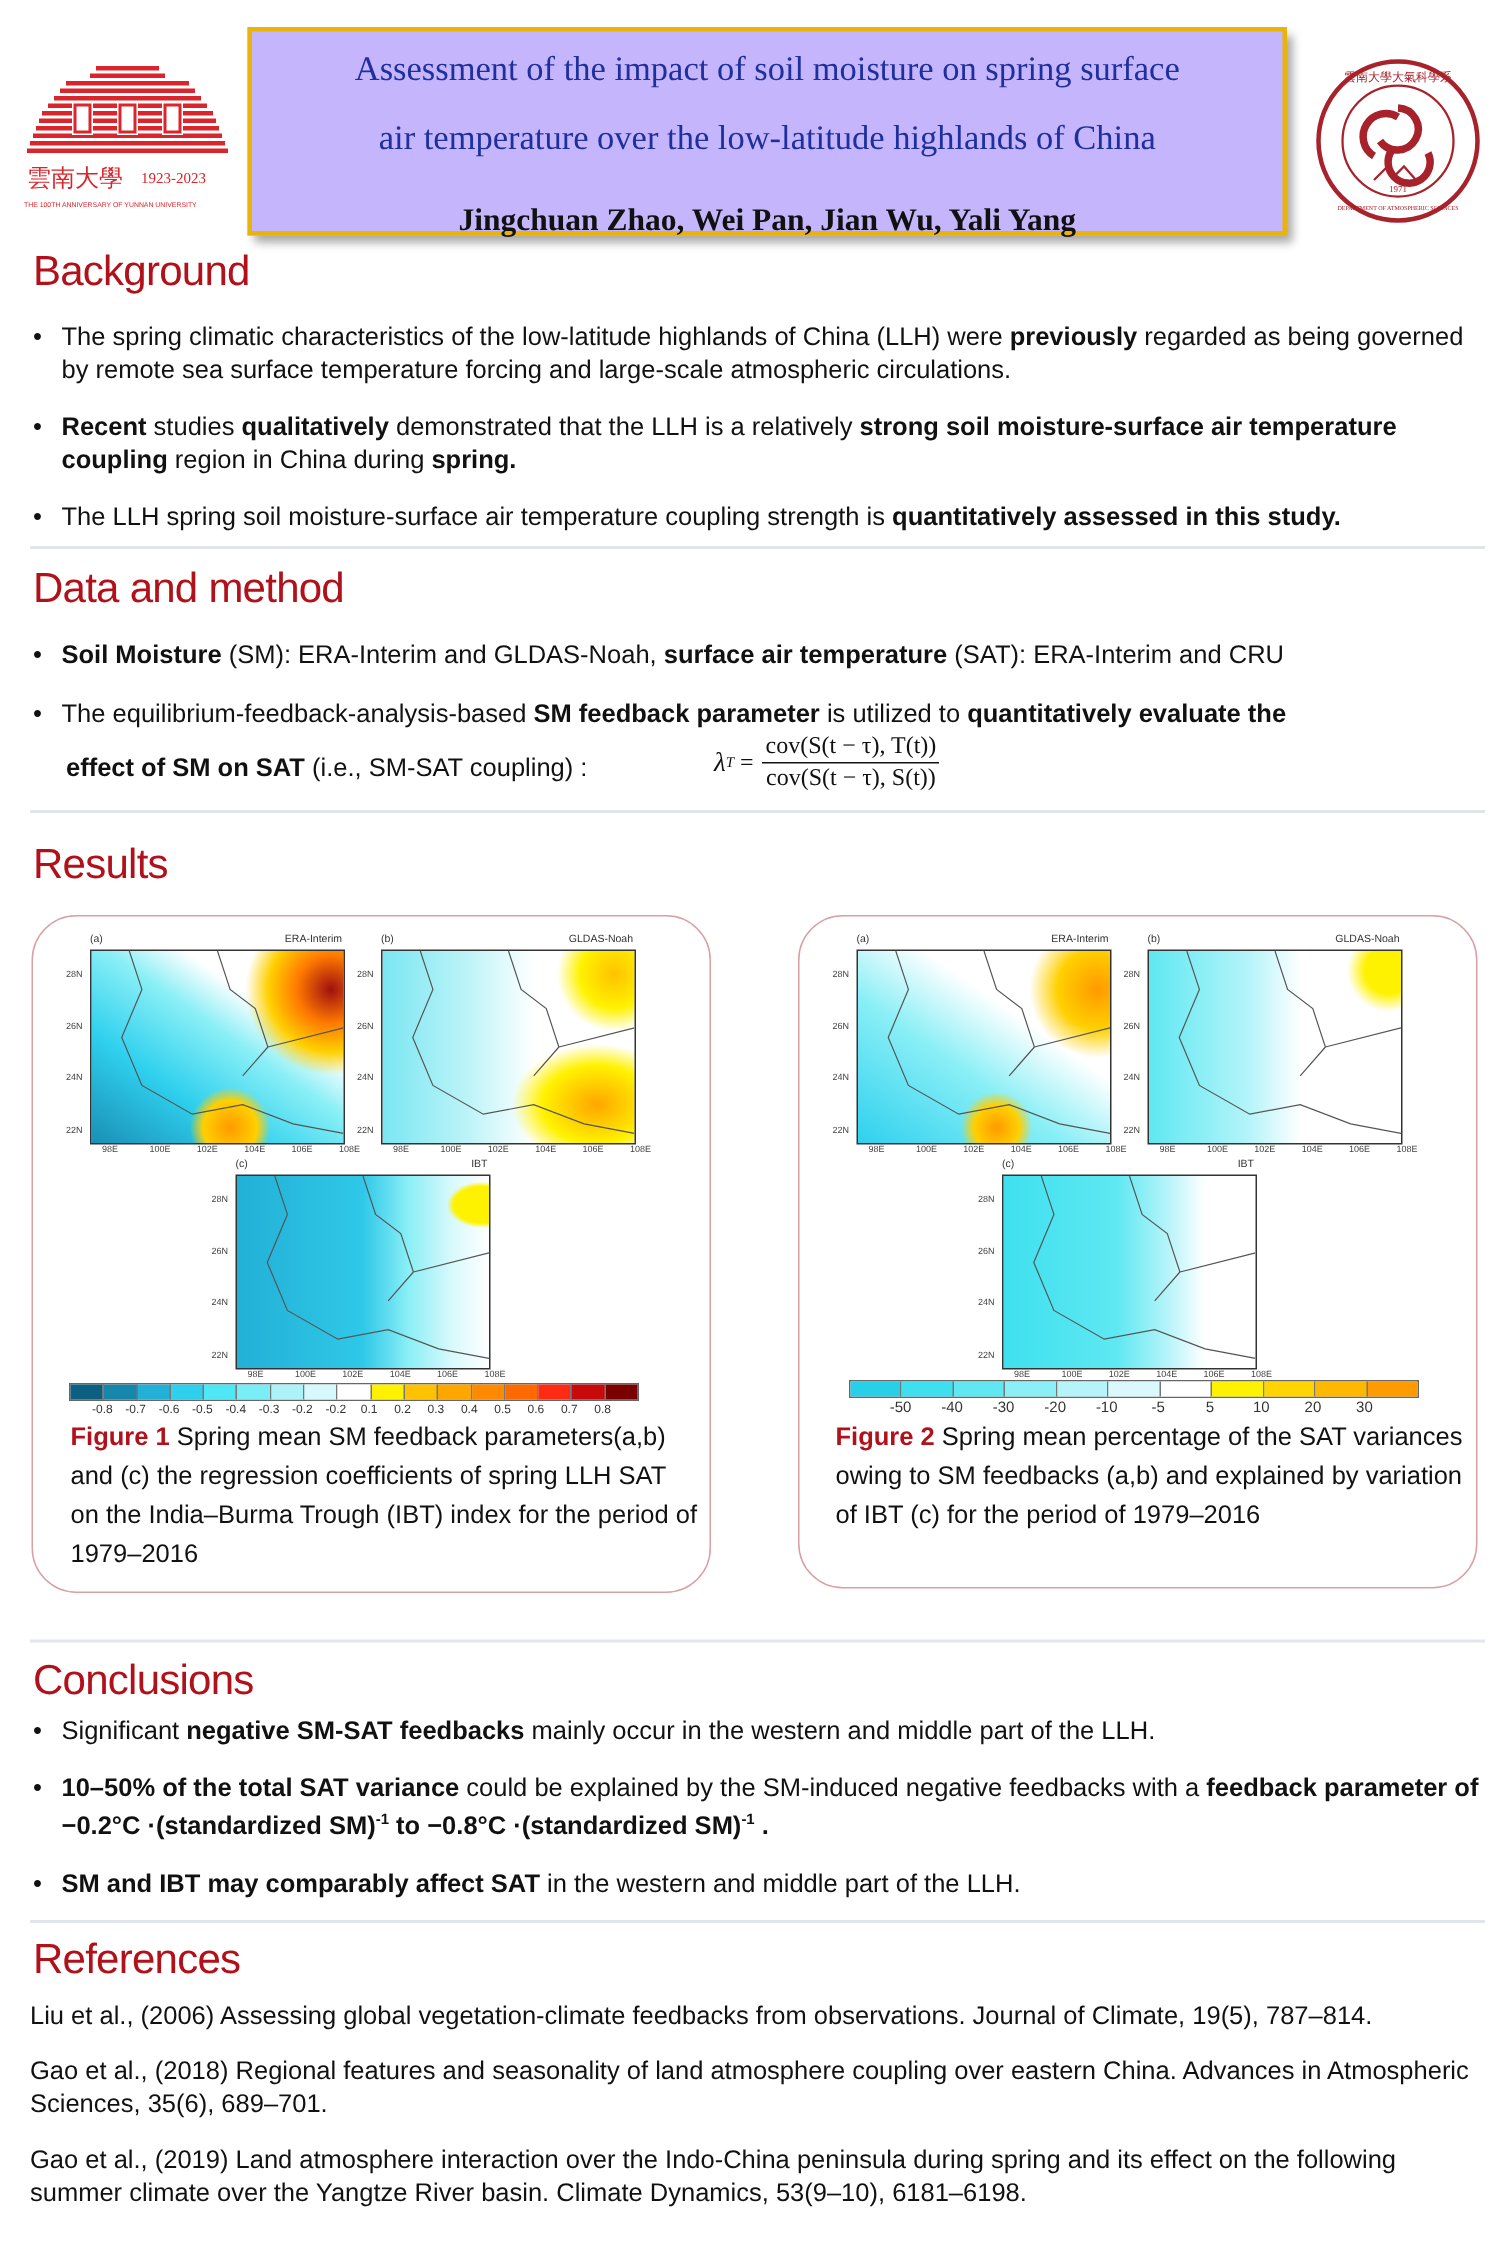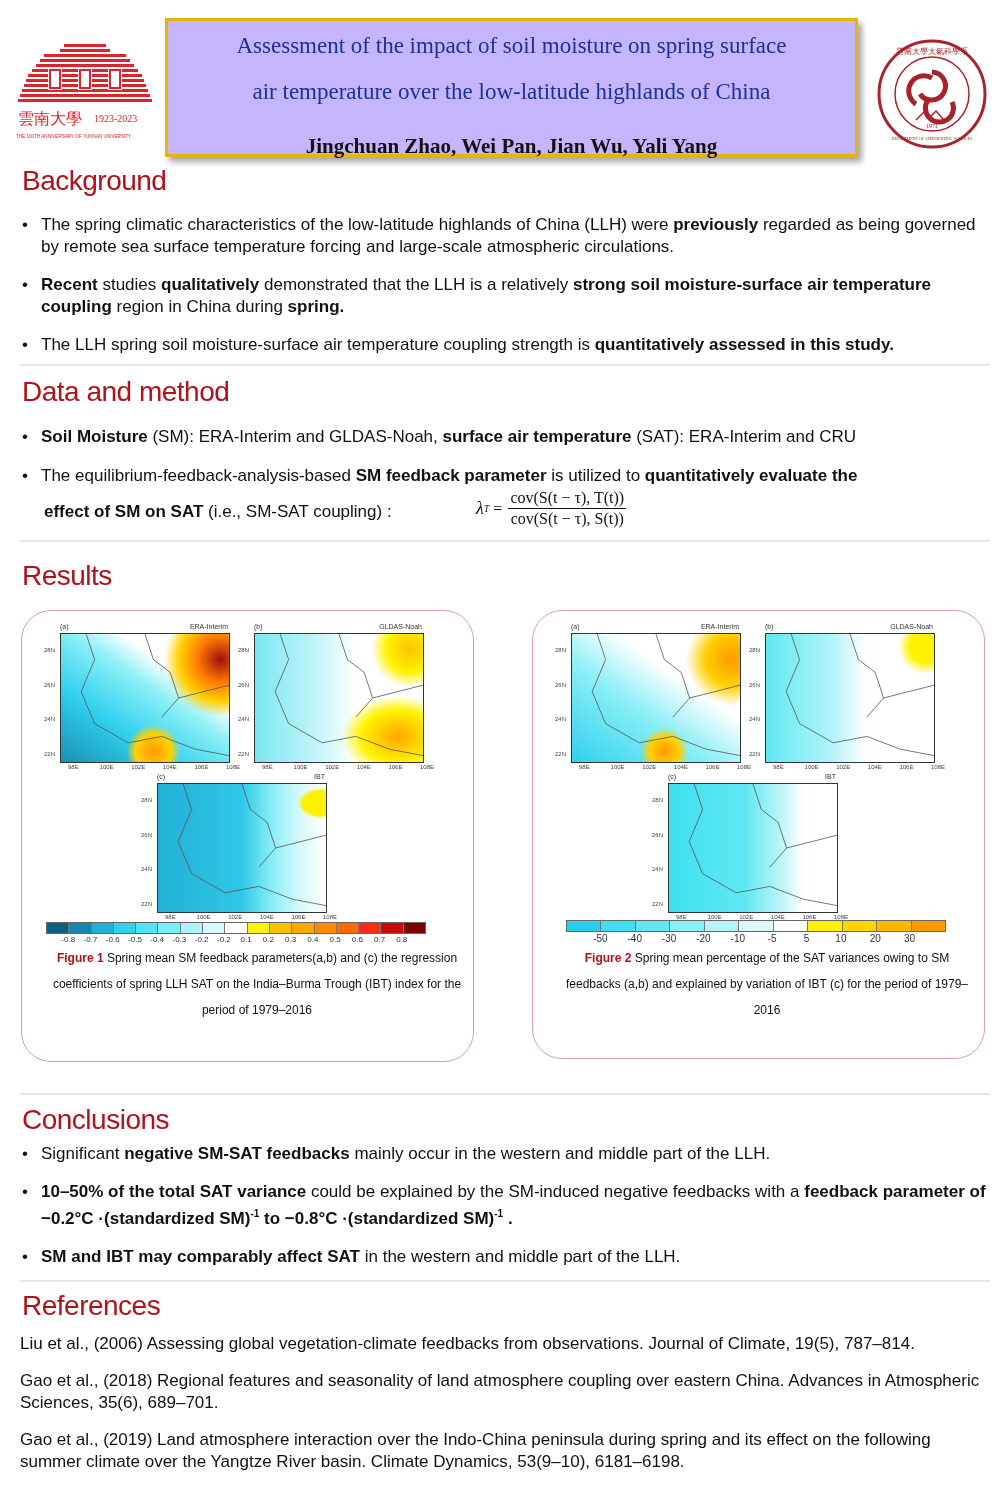--- a/index.html
+++ b/index.html
@@ -32,21 +32,21 @@
              align-items:center; position:absolute; left:476px; top:489px; }
   .frac { display:inline-flex; flex-direction:column; align-items:center; margin-left:6px; }
   .frac .num { border-bottom:1px solid #111; padding:0 2px 1px; }
   .frac .den { padding:1px 2px 0; }
   .lam { font-style:italic; font-size:18px; }
 
   
   .fig-box { border:1.5px solid #d9a0a3; border-radius:30px; background:#fff; }
   .fig1 { left:21px; top:610px; width:451px; height:450px; }
   .fig2 { left:532px; top:610px; width:451px; height:447px; }
-  .caption { font-size:12px; line-height:26px; color:#111;text-align:center; }
+  .caption { font-size:17px; line-height:26px; color:#111; }
   .caption .fig-label { color:#b0111a; font-weight:bold; }
 
   .map { position:absolute; background:#fff; border:1px solid #333; overflow:hidden; }
   .map-panel-label { position:absolute; font-size:7px; color:#333; }
   .axis-tick { position:absolute; font-size:6px; color:#444; }
   .colorbar { position:absolute; display:flex; height:10px; border:1px solid #666; }
   .colorbar div { flex:1; border-right:1px solid #777; }
   .colorbar div:last-child { border-right:none; }
   .cb-labels { position:absolute; font-size:8px; color:#333; }
 

